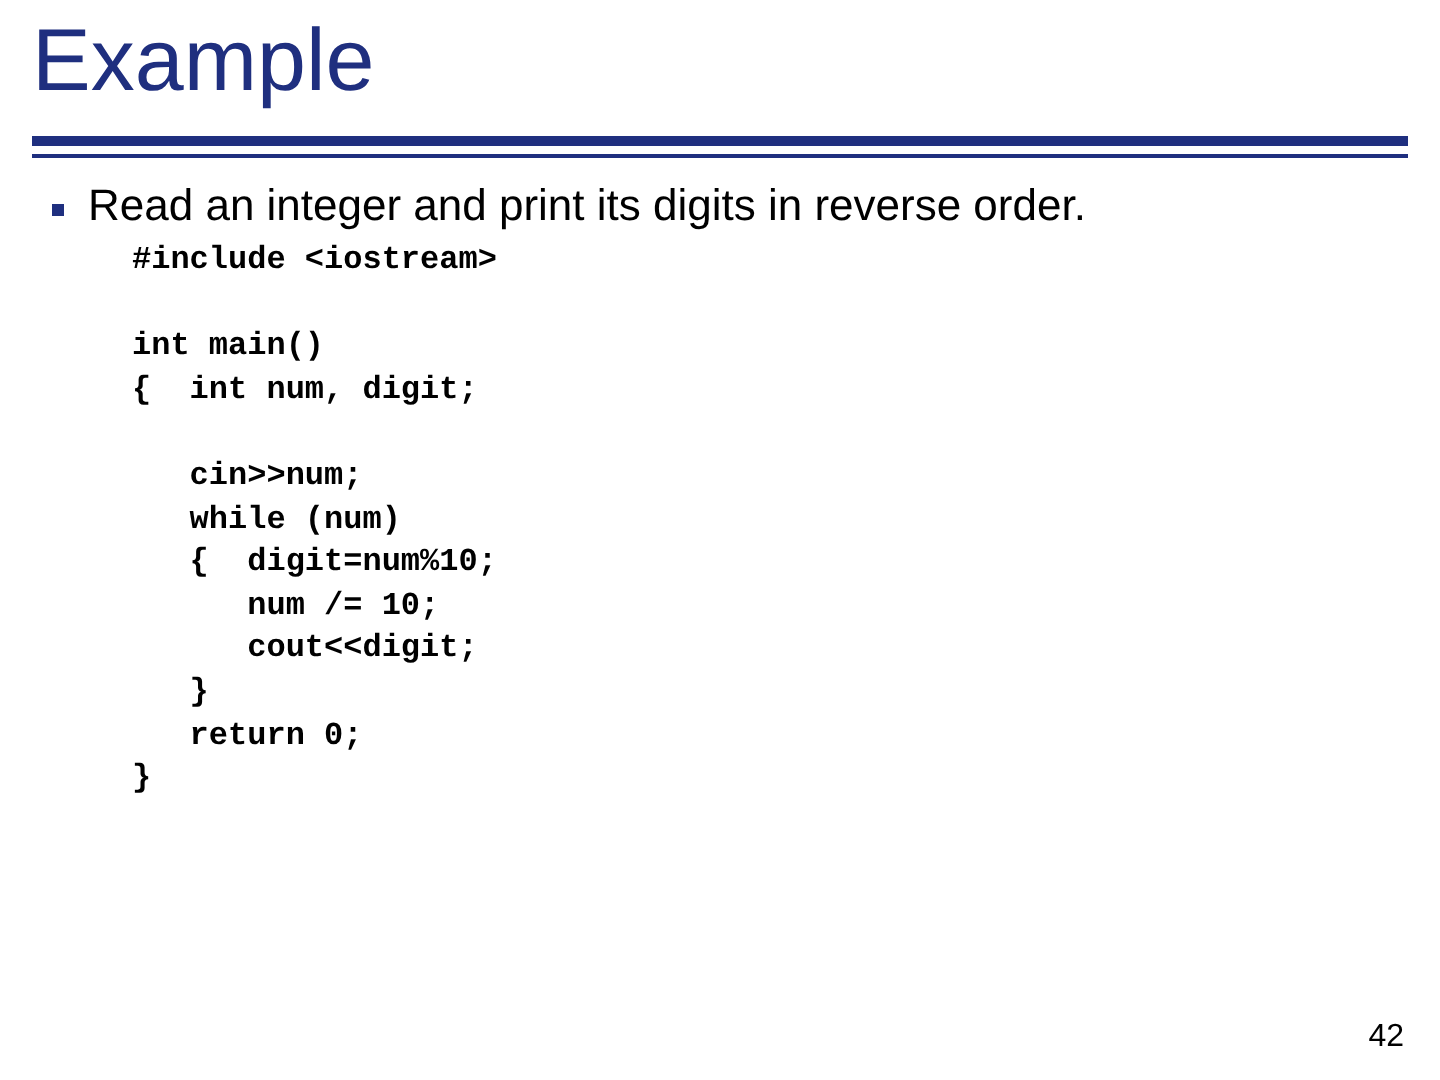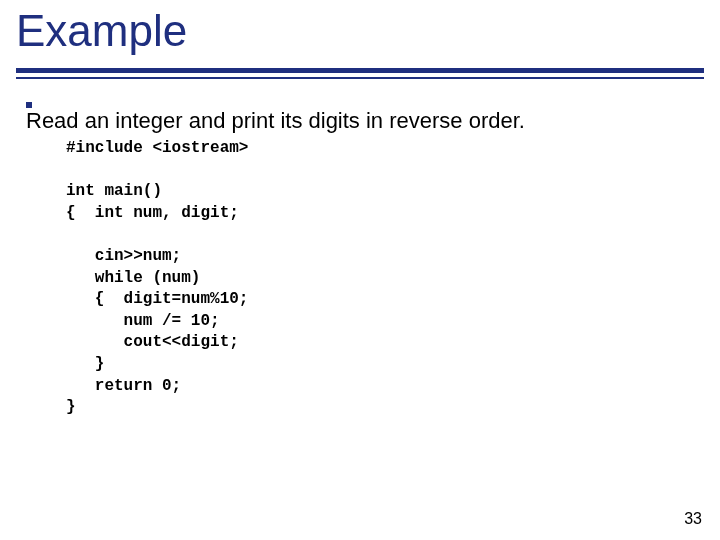--- a/index.html
+++ b/index.html
@@ -45,21 +45,20 @@
     position: absolute;
     left: 26px;
     top: 90px;
     right: 20px;
   }
   .bullet-row {
     display: flex;
     align-items: flex-start;
     font-size: 22px;
     margin-bottom: 4px;
-    flex-direction: column;
   }
   .bullet-dot {
     width: 6px;
     height: 6px;
     background: #1f2f7f;
     border-radius: 0;
     margin-top: 12px;
     margin-right: 12px;
     flex: 0 0 auto;
   }
@@ -102,14 +101,14 @@
    cin&gt;&gt;num;
    while (num)
    {  digit=num%10;
       num /= 10;
       cout&lt;&lt;digit;
    }
    return 0;
 }</div>
   </div>
 
-  <div class="pagenum">33</div>
+  <div class="pagenum">42</div>
 </div>
 
 </body></html>

